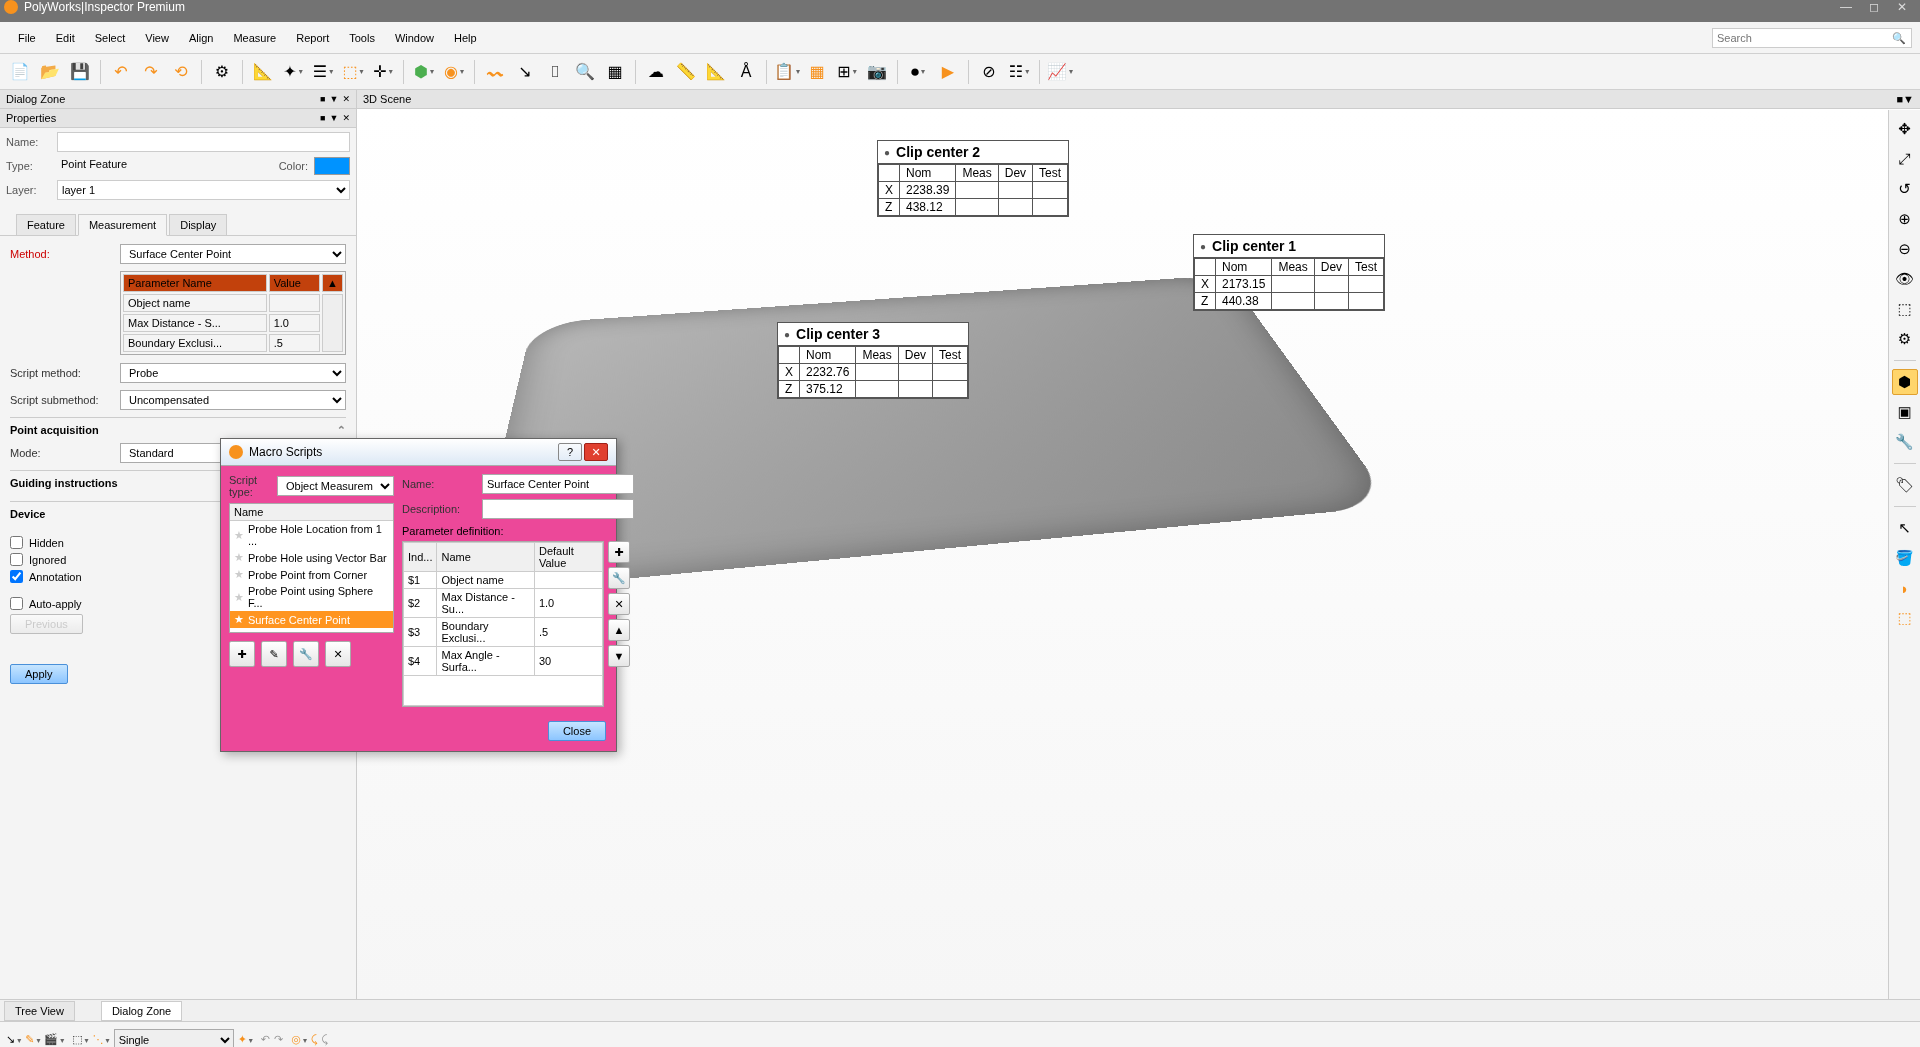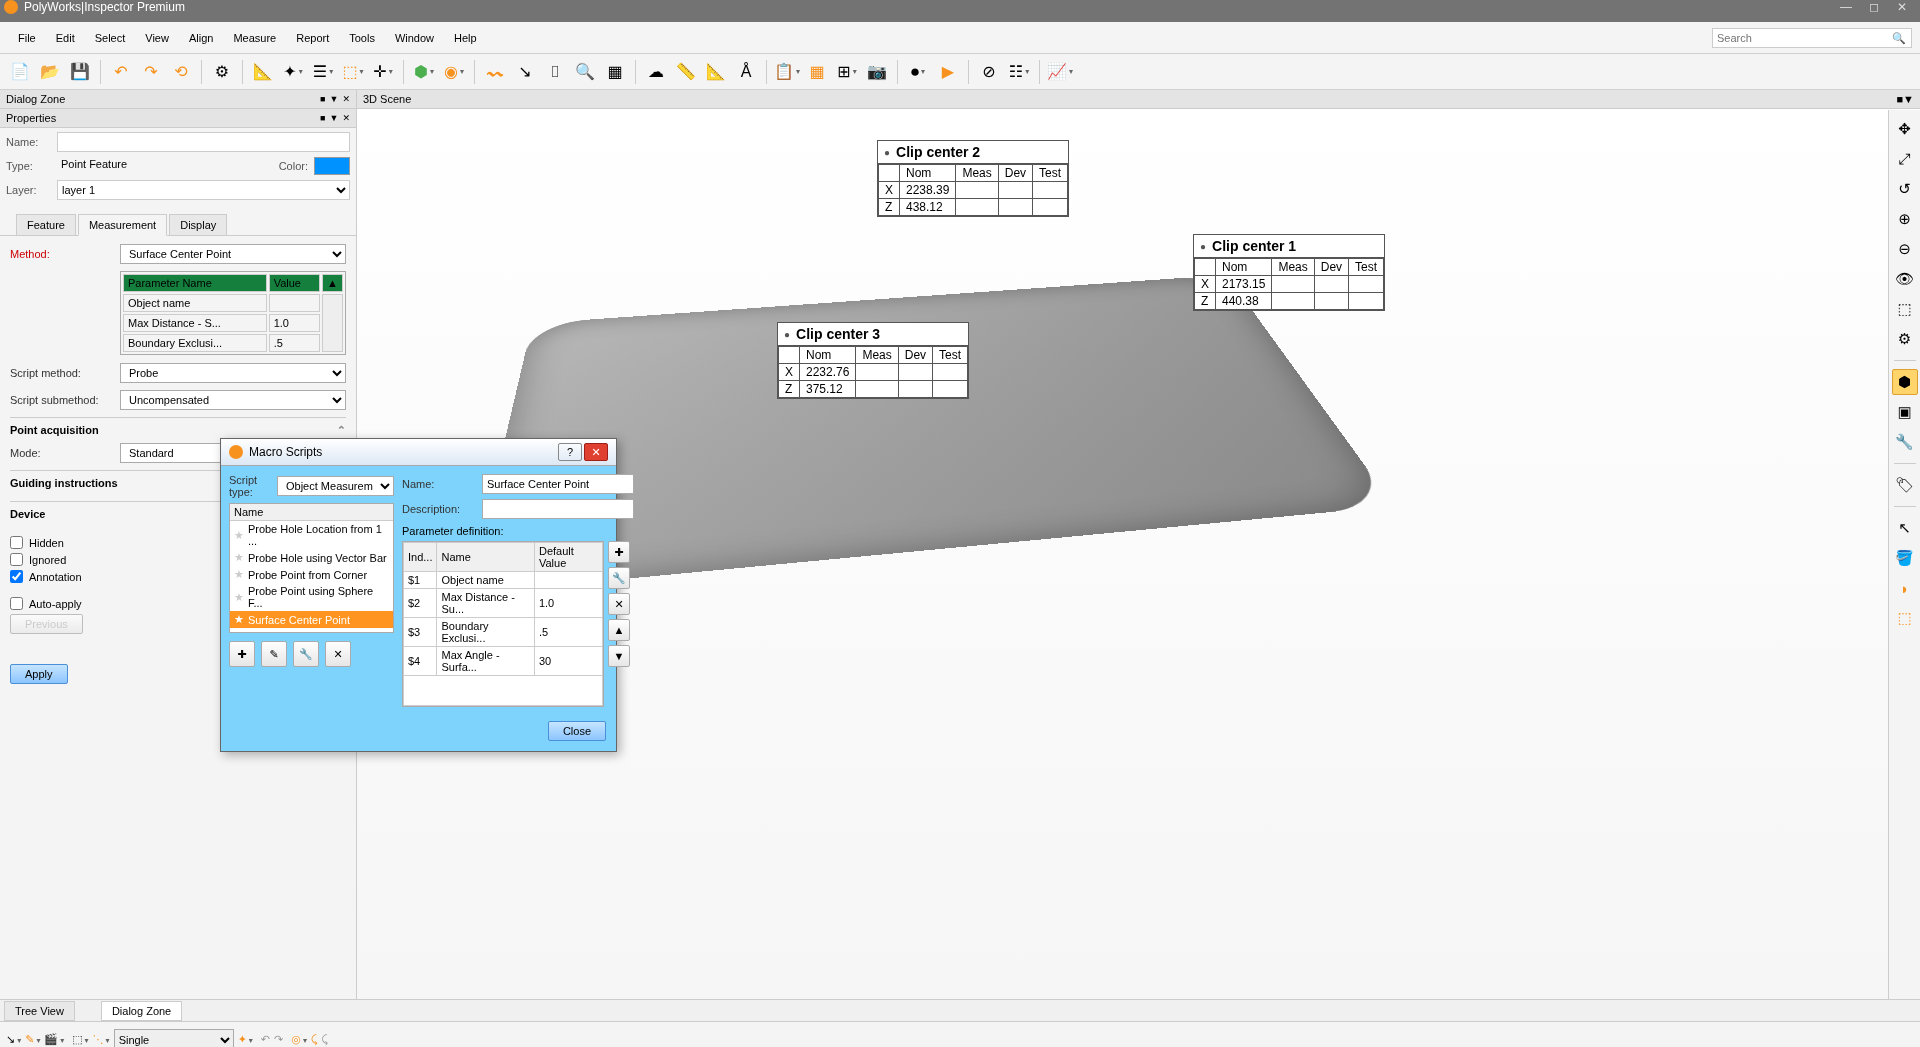--- a/index.html
+++ b/index.html
@@ -44,21 +44,21 @@
 .tab.active { background: #f4f4f4; border-bottom: 1px solid #f4f4f4; margin-bottom: -1px; }
 
 
 .form-section { padding: 8px 10px; }
 .form-row { display: flex; align-items: center; margin-bottom: 7px; }
 .form-row .flabel { width: 110px; color: #333; }
 .form-row .flabel.red { color: #c00; }
 .form-row select, .form-row input { flex: 1; height: 20px; border: 1px solid #aaa; background: #fff; padding: 0 4px; }
 .mini-table { border: 1px solid #aaa; margin: 4px 0 8px 110px; width: calc(100% - 110px); }
 .mini-table th, .mini-table td { border: 1px solid #ccc; padding: 2px 4px; text-align: left; font-weight: normal; }
-.mini-table th { background: #15803d; }
+.mini-table th { background: #c2410c; }
 .section-head { font-weight: bold; padding: 6px 0; border-top: 1px solid #ccc; margin-top: 6px; display:flex; }
 .section-head .collapse { margin-left:auto; color:#888; }
 .check-row { display: flex; align-items: center; margin: 4px 0; }
 .check-row input { margin-right: 6px; }
 .btn { background: linear-gradient(#fff,#e6e6e6); border: 1px solid #999; padding: 3px 14px; cursor: pointer; border-radius: 2px; }
 .btn.blue { background: linear-gradient(#c6e5ff,#8cc5ff); border-color: #4a90d9; }
 
 
 .scene { flex: 1; position: relative; background: #ffffff; }
 .scene-header { background: #e4e4e4; padding: 3px 6px; font-size: 11px; border-bottom: 1px solid #ccc; display:flex; }
@@ -80,21 +80,21 @@
 
 .bottom-tabs { height: 22px; background: #f0f0f0; display: flex; align-items: flex-end; padding: 0 4px; border-top: 1px solid #ccc; gap: 24px; }
 .bottom-tabs .btab { padding: 3px 10px; border: 1px solid #ccc; background: #e8e8e8; cursor: pointer; margin-right: 2px; }
 .bottom-tabs .btab.active { background: #fff; }
 
 
 .bottom-toolbar { height: 36px; background: #f4f4f4; display:flex; align-items:center; padding: 0 6px; gap:4px; border-top:1px solid #ccc; }
 .bottom-toolbar select { width: 120px; height: 22px; border:1px solid #aaa; }
 
 
-.modal { position: absolute; left: 220px; top: 438px; width: 397px; background: #7dd3fc; border: 1px solid #666; box-shadow: 3px 3px 10px rgba(0,0,0,.3); z-index: 100; }
+.modal { position: absolute; left: 220px; top: 438px; width: 397px; background: #ec4899; border: 1px solid #666; box-shadow: 3px 3px 10px rgba(0,0,0,.3); z-index: 100; }
 .modal-titlebar { background: linear-gradient(#fff, #dce8f5); padding: 4px 8px; display: flex; align-items:center; border-bottom:1px solid #aaa;}
 .modal-titlebar .m-icon { width:14px; height:14px; background:#f7921e; border-radius:50%; margin-right:6px; }
 .modal-titlebar .m-title { flex:1; font-size:12px; }
 .modal-titlebar .m-btn { width: 24px; height:18px; margin-left:2px; text-align:center; border:1px solid #888; border-radius:2px; cursor:pointer; font-size:11px; line-height:16px;}
 .modal-titlebar .m-close { background:#e04030; color:#fff; border-color:#a02018;}
 .modal-body { display:flex; padding:8px; gap:8px; }
 .modal-left { width: 165px; }
 .modal-right { flex:1; }
 .script-list { border:1px solid #aaa; background:#fff; height: 130px; overflow:auto; }
 .script-list-header { background:#f0f0f0; border-bottom:1px solid #ccc; padding:2px 4px; }

